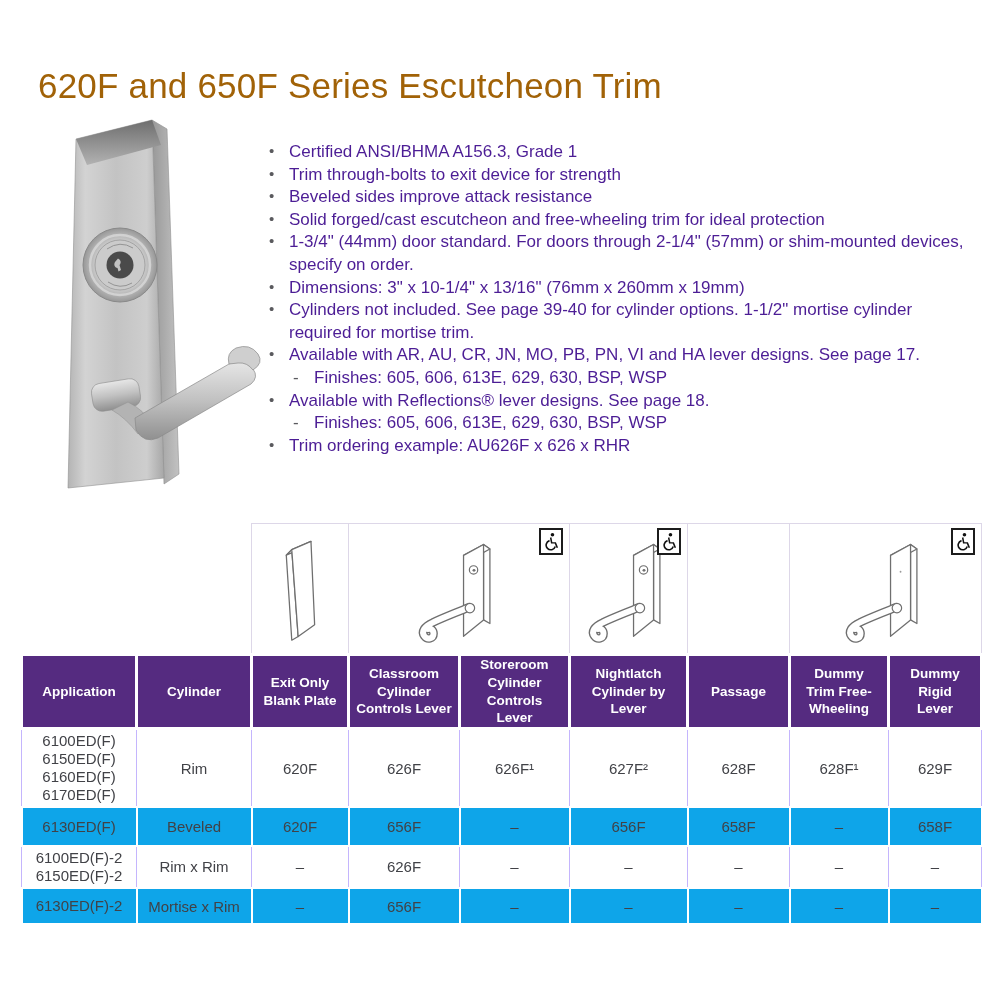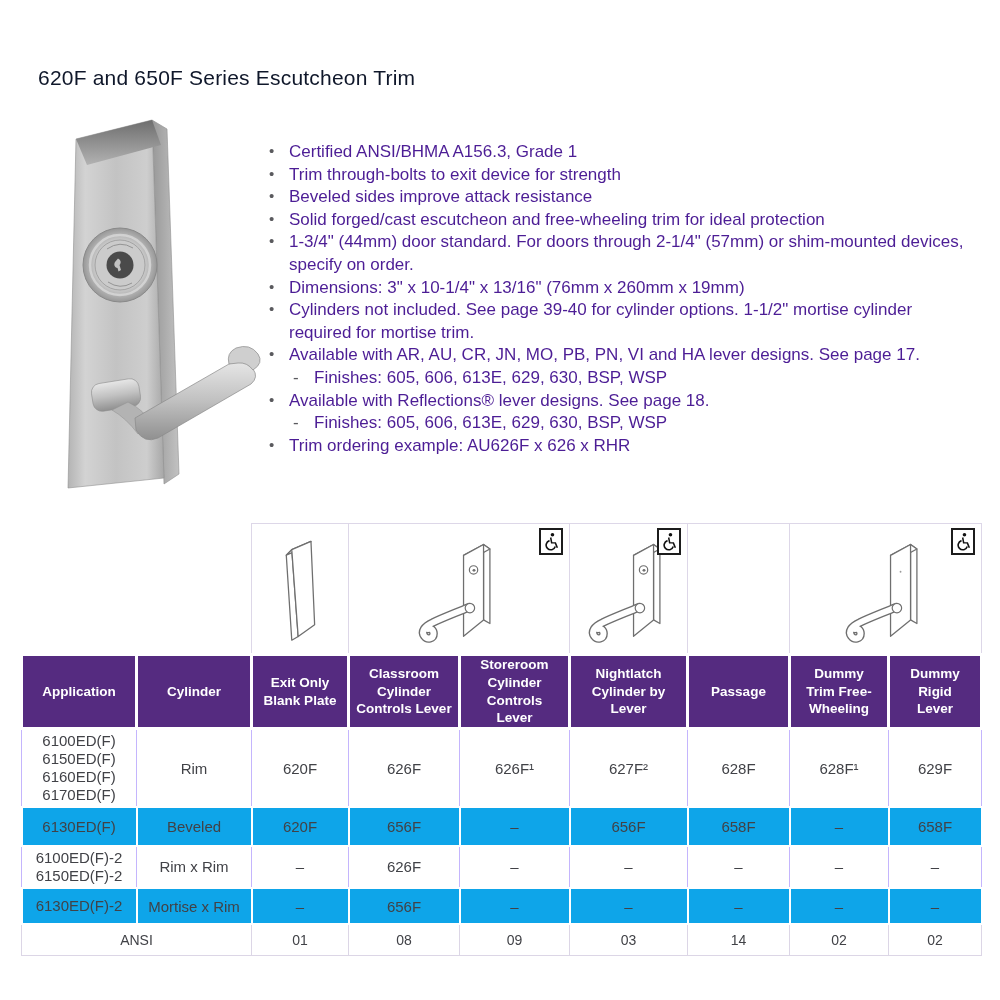--- a/index.html
+++ b/index.html
@@ -1,18 +1,18 @@
 <!DOCTYPE html>
 <html><head>
 <meta charset="utf-8">
 <style>
   html,body{margin:0;padding:0;background:#ffffff;}
   body{width:1000px;height:1000px;position:relative;font-family:"Liberation Sans",sans-serif;color:#414247;overflow:hidden;}
 
-  .page-title{position:absolute;left:38px;top:66px;font-size:21px;font-weight:500;color:#0f172a;letter-spacing:.2px;white-space:nowrap;}
+  .page-title{position:absolute;left:38px;top:66px;font-size:35px;font-weight:500;color:#a16207;letter-spacing:.2px;white-space:nowrap;}
 
   .photo-wrap{position:absolute;left:40px;top:112px;width:230px;height:378px;}
 
   .features{position:absolute;left:262px;top:141px;width:716px;font-size:17px;line-height:22.6px;color:#4c1d95;}
   .feat{position:relative;padding-left:27px;}
   .feat::before{content:"\2022";position:absolute;left:7px;top:-1px;color:#5a5a5e;font-size:15px;}
   .feat-sub{position:relative;padding-left:52px;}
   .feat-sub::before{content:"-";position:absolute;left:31px;color:#5a5a5e;}
 
   table.trim-table{position:absolute;left:20px;top:523px;width:960px;border-collapse:collapse;table-layout:fixed;}
@@ -252,24 +252,14 @@
     <td class="app">6130ED(F)-2</td>
     <td>Mortise x Rim</td>
     <td>–</td>
     <td>656F</td>
     <td>–</td>
     <td>–</td>
     <td>–</td>
     <td>–</td>
     <td>–</td>
   </tr>
-  <tr class="ansi-row">
-    <td colspan="2">ANSI</td>
-    <td>01</td>
-    <td>08</td>
-    <td>09</td>
-    <td>03</td>
-    <td>14</td>
-    <td>02</td>
-    <td>02</td>
-  </tr>
   </tbody>
 </table>
 
 </body></html>

